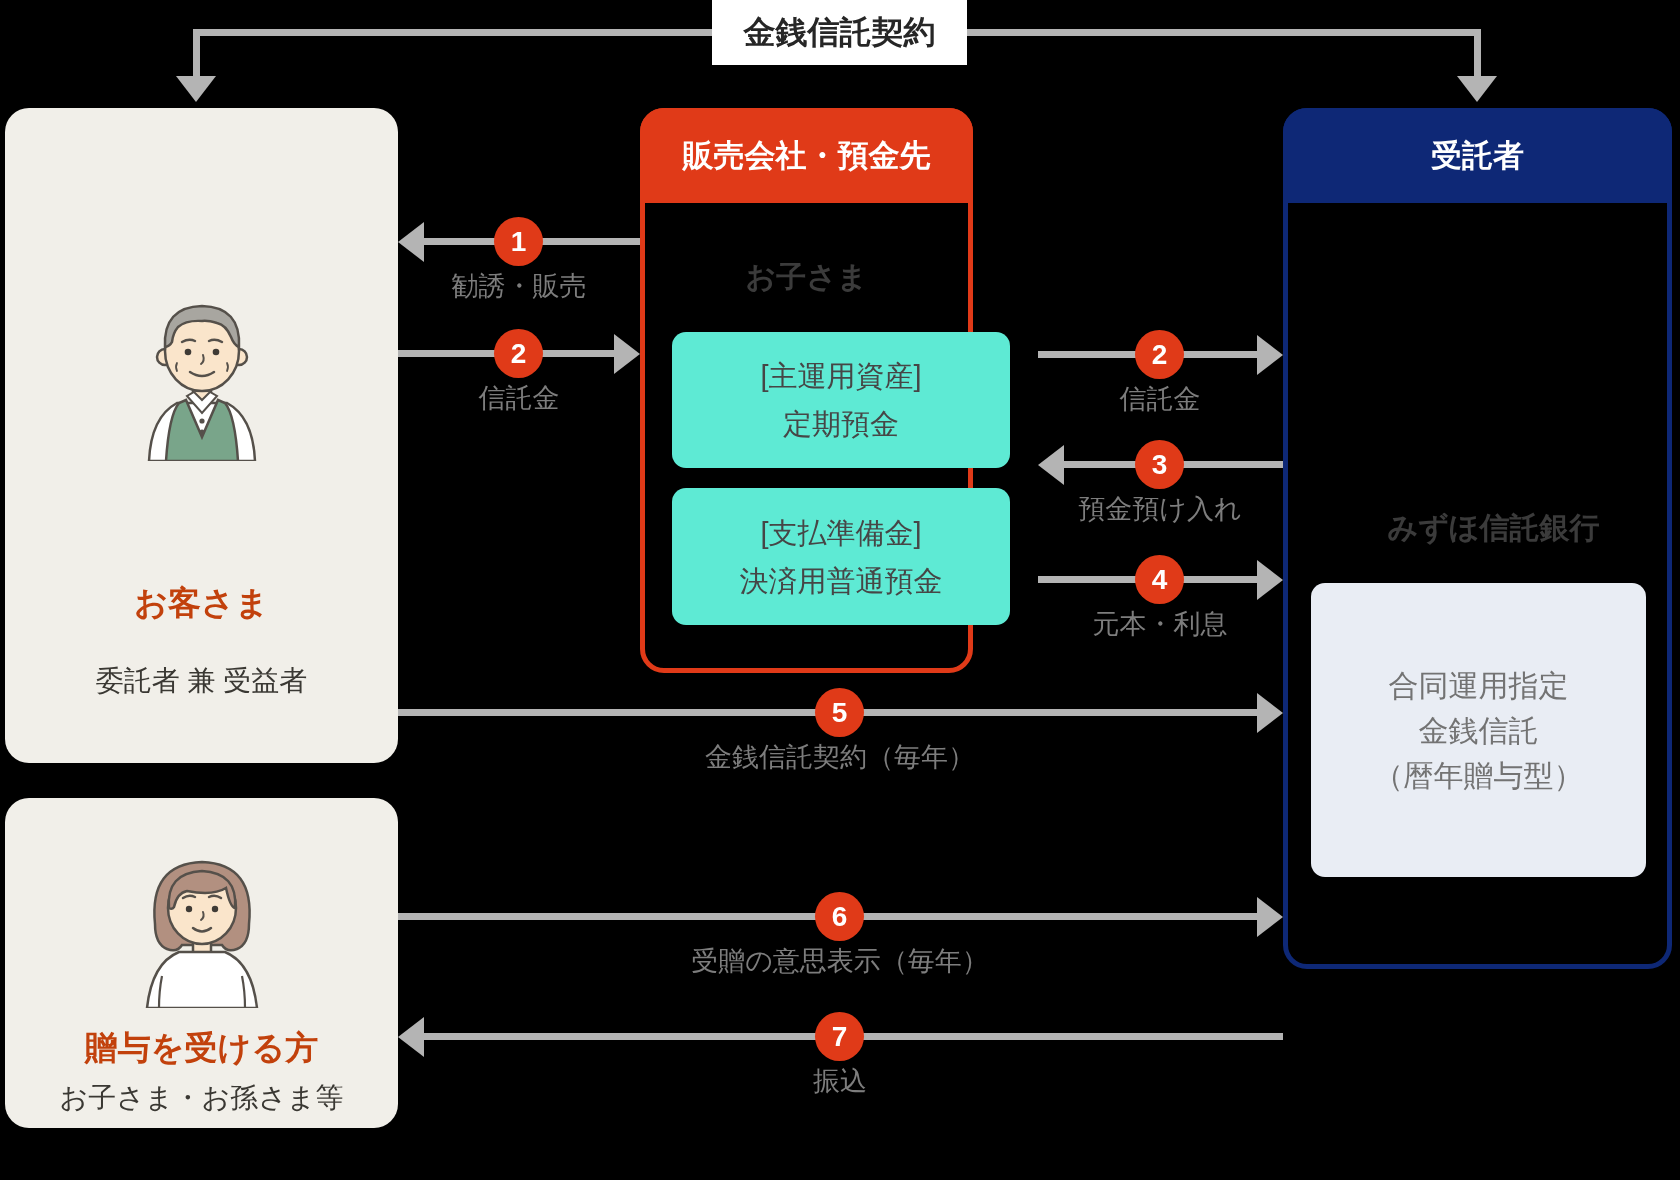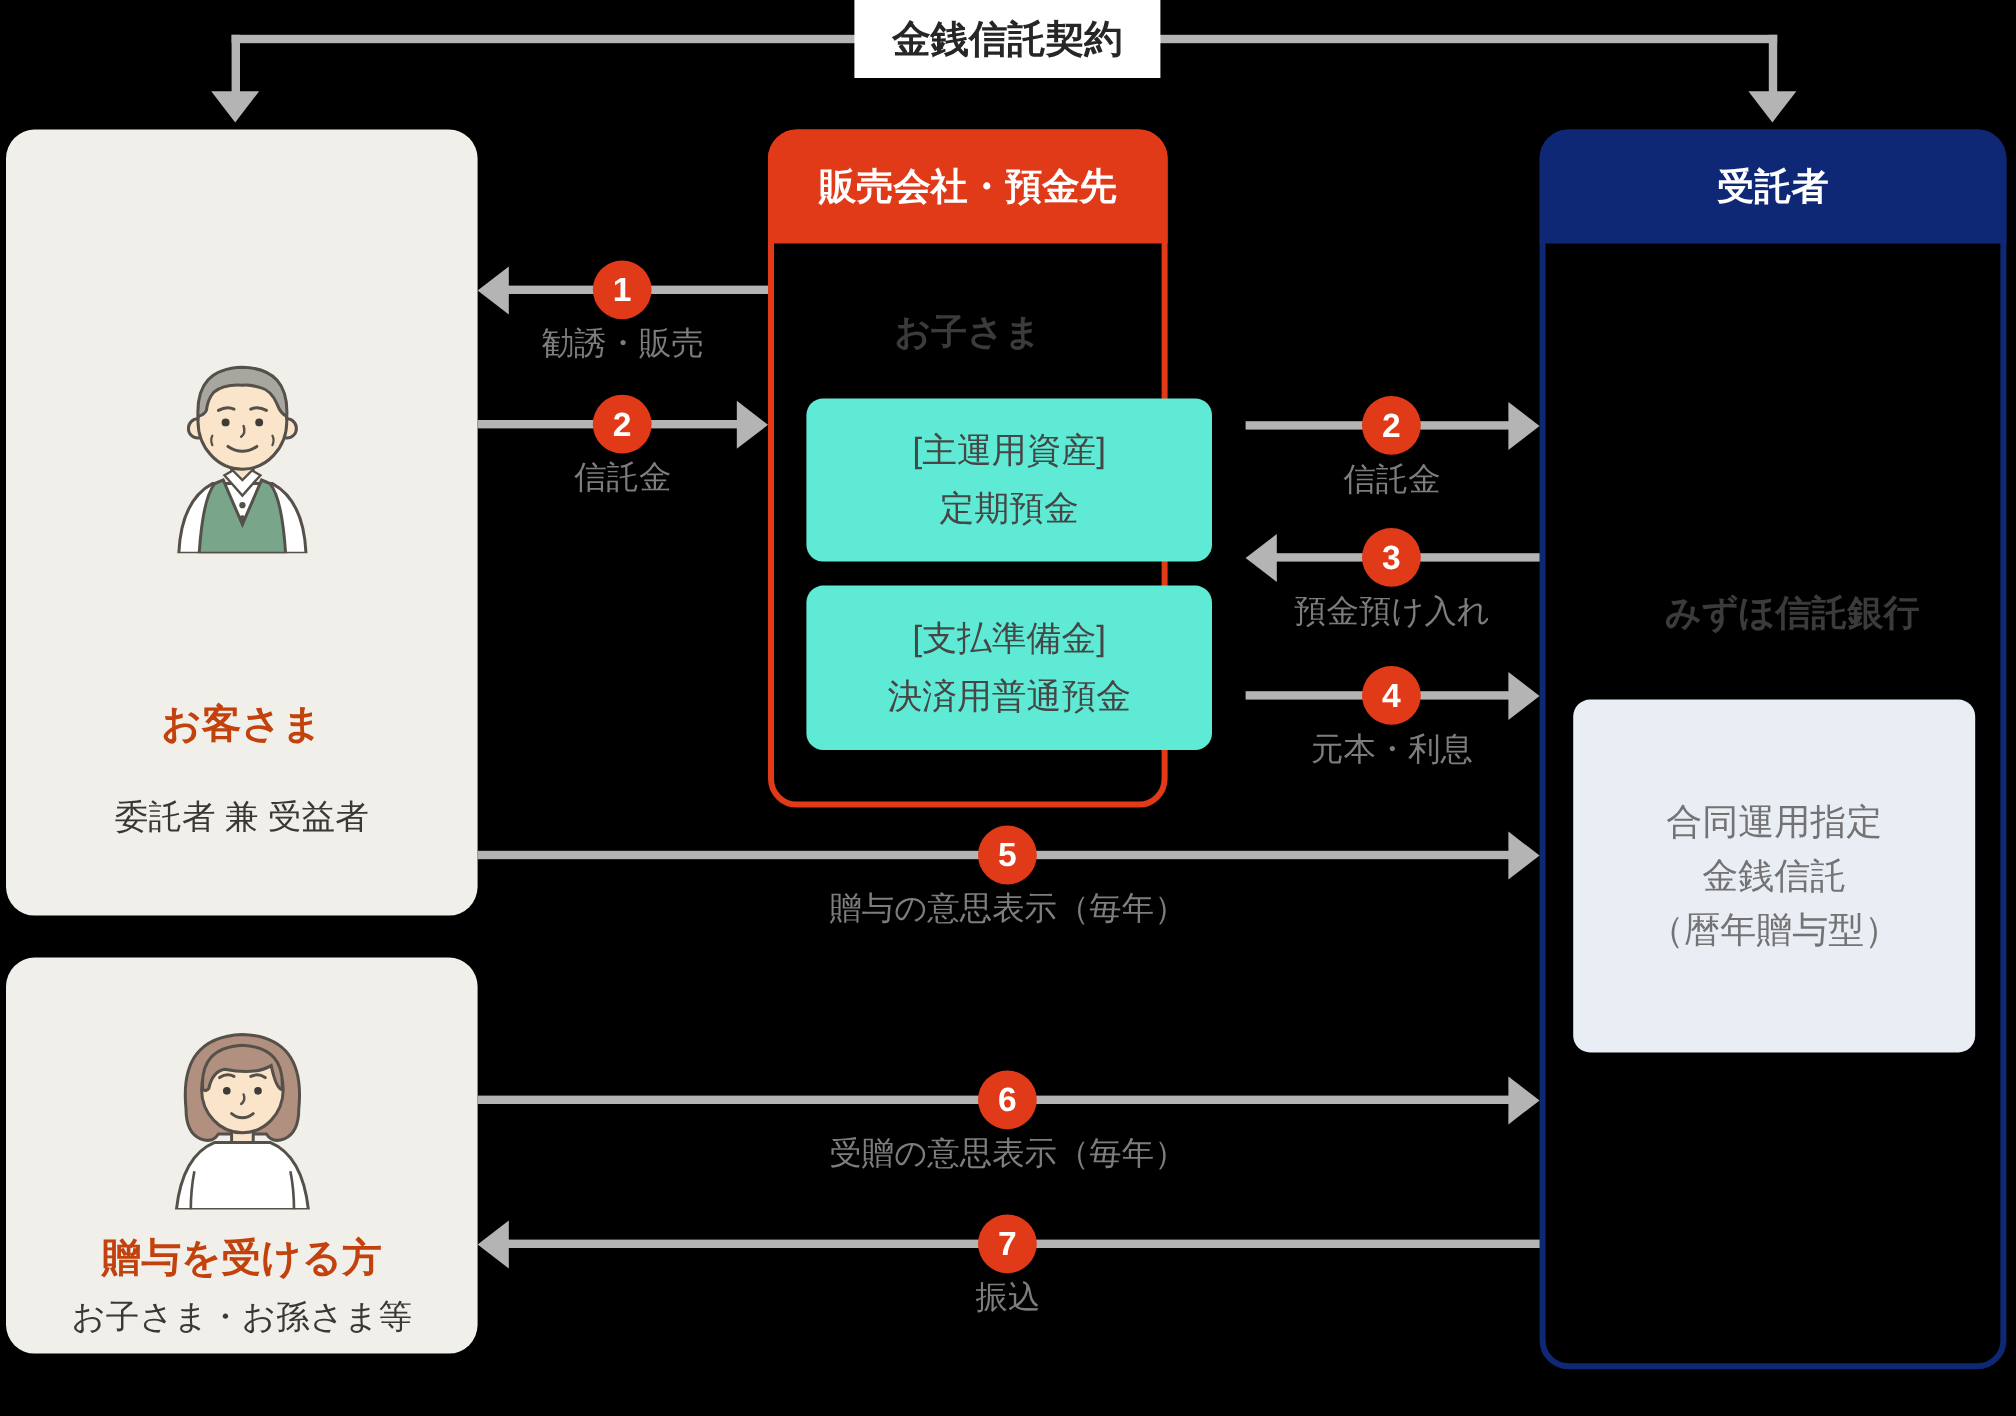--- a/index.html
+++ b/index.html
@@ -117,23 +117,23 @@
     <div class="sub-box pink" style="left:27px;top:219px;width:338px;height:136px;">
       <div>[主運用資産]</div>
       <div>定期預金</div>
     </div>
     <div class="sub-box pink" style="left:27px;top:375px;width:338px;height:137px;">
       <div>[支払準備金]</div>
       <div>決済用普通預金</div>
     </div>
   </div>
 
-  <div class="panel outlined trustee-border" style="left:1283px;top:108px;width:389px;height:1033px;">
+  <div class="panel outlined trustee-border" style="left:1283px;top:108px;width:389px;height:861px;">
     <div class="panel-header trustee-header">受託者</div>
-    <div class="bank-name" style="top:378px;padding-left:32px;">みずほ信託銀行</div>
+    <div class="bank-name" style="top:395px;padding-left:32px;">みずほ信託銀行</div>
     <div class="sub-box bluegray" style="left:23px;top:470px;width:335px;height:294px;">
       <div>合同運用指定</div>
       <div>金銭信託</div>
       <div>（暦年贈与型）</div>
     </div>
   </div>
 
   <div class="arrow left" style="left:398px;top:238px;width:242px;">
     <div class="a-line"></div>
     <div class="a-head"></div>
@@ -166,21 +166,21 @@
     <div class="a-line"></div>
     <div class="a-head"></div>
     <div class="a-badge" style="left:97px;">4</div>
     <div class="a-label" style="left:-228px;">元本・利息</div>
   </div>
 
   <div class="arrow right" style="left:398px;top:709px;width:885px;">
     <div class="a-line"></div>
     <div class="a-head"></div>
     <div class="a-badge" style="left:417px;">5</div>
-    <div class="a-label" style="left:92px;">贈与の意思表示（毎年）</div>
+    <div class="a-label" style="left:92px;">金銭信託契約（毎年）</div>
   </div>
 
   <div class="arrow right" style="left:398px;top:913px;width:885px;">
     <div class="a-line"></div>
     <div class="a-head"></div>
     <div class="a-badge" style="left:417px;">6</div>
     <div class="a-label" style="left:92px;">受贈の意思表示（毎年）</div>
   </div>
 
   <div class="arrow left" style="left:398px;top:1033px;width:885px;">

